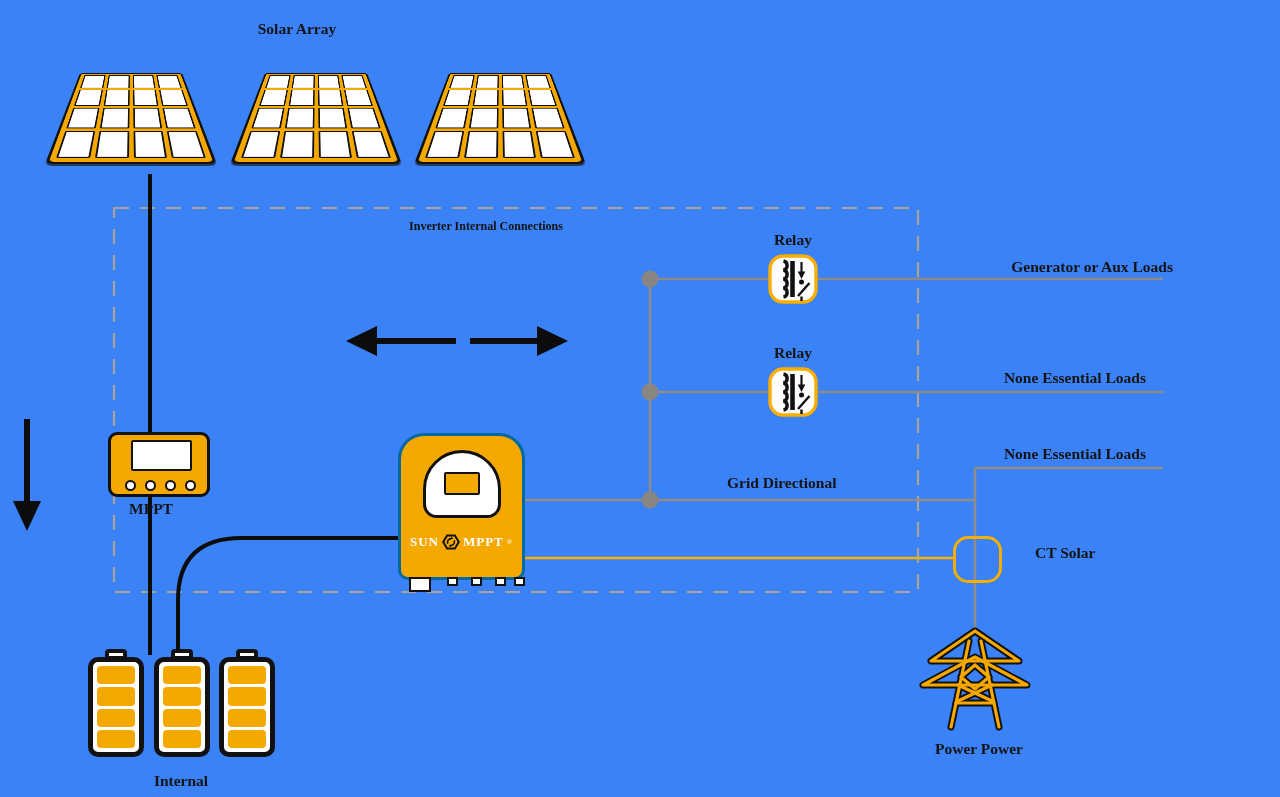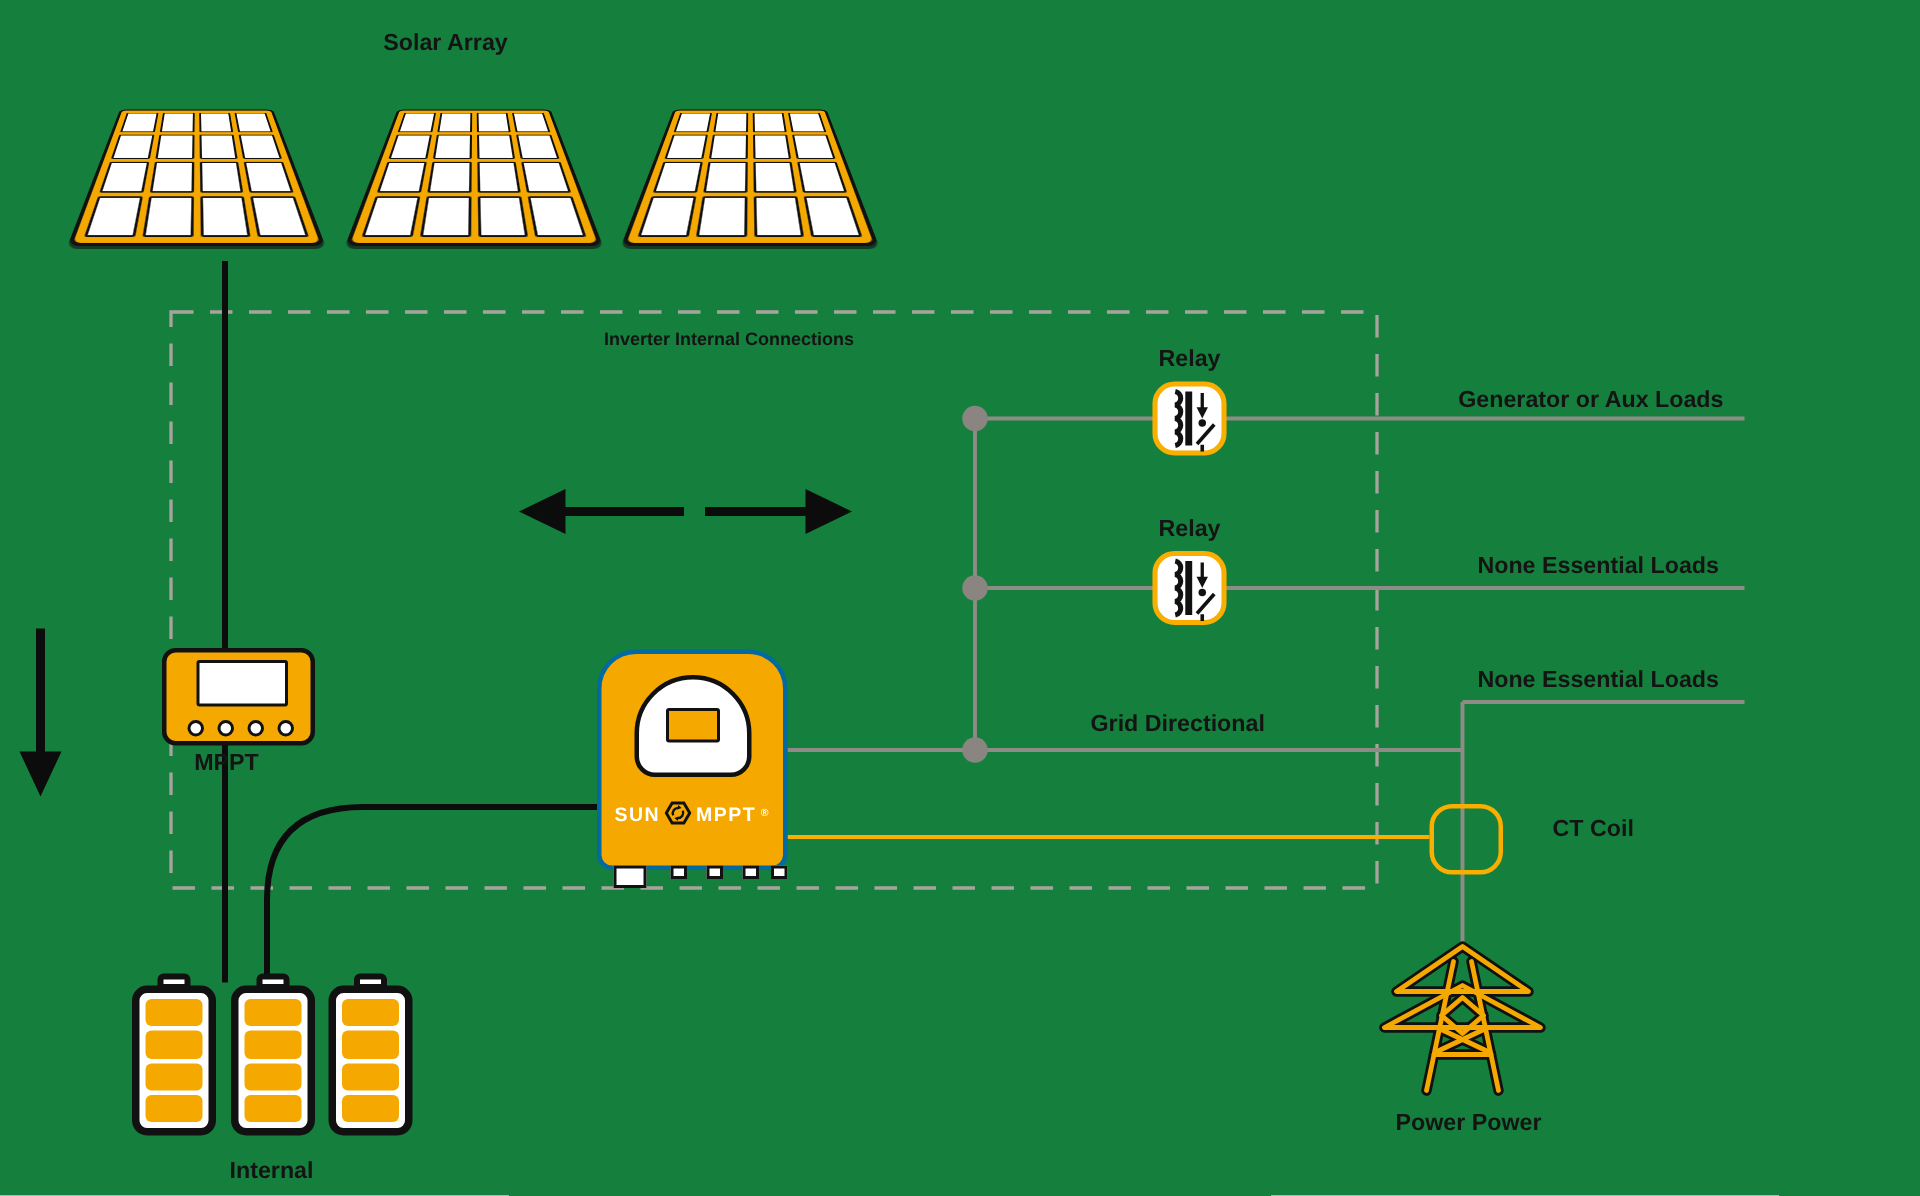--- a/index.html
+++ b/index.html
@@ -1,21 +1,21 @@
 <!DOCTYPE html>
 <html style="--orange: #F5A800; --accent: #FAAE00; --gray: #8f8b86; --dotgray: #8a8580; --dash: #a8a39d; --ink: #141414;"><head>
 <meta charset="utf-8">
 <style>
   :root{
     --orange:#F5A800; --accent:#FAAE00; --gray:#8f8b86; --dotgray:#8a8580;
     --dash:#a8a39d; --ink:#141414;
   }
   html,body{margin:0;padding:0;background:#fff;}
-  .stage{position:relative;width:1280px;height:797px;background:#15803d;overflow:hidden;
-         font-family:Liberation Sans, sans-serif;color:var(--ink);}
+  .stage{position:relative;width:1280px;height:797px;background:#3b82f6;overflow:hidden;
+         font-family:Liberation Serif, serif;color:var(--ink);}
   .lines{position:absolute;left:0;top:0;z-index:1;}
   .dashed-box{fill:none;stroke:var(--dash);stroke-width:2.2;stroke-dasharray:15 11;}
   .gry{stroke:var(--gray);stroke-width:2.6;fill:none;}
   .org{stroke:var(--accent);stroke-width:2.6;fill:none;}
   .blk{stroke:#0c0c0c;stroke-width:4;fill:none;}
   .blk2{stroke:#0c0c0c;stroke-width:6;fill:none;}
   .blkf{fill:#0c0c0c;}
   .dot{fill:var(--dotgray);}
 
   .lbl{position:absolute;z-index:3;font-size:15.5px;font-weight:600;white-space:nowrap;}
@@ -224,27 +224,27 @@
     <rect class="relay-rect" x="2" y="2" width="46" height="46" rx="13"></rect>
     <path class="rl" stroke-width="3.4" d="M15.5 7 a4.6 4.6 0 0 1 0 9 a4.6 4.6 0 0 1 0 9 a4.6 4.6 0 0 1 0 9 a4.6 4.6 0 0 1 0 9"></path>
     <path class="rl" stroke-width="4.6" d="M24.5 7 V 43"></path>
     <path class="rl" stroke-width="2.2" d="M33.5 8 V 18"></path>
     <polygon fill="#111" points="33.5,25 29.7,17.5 37.3,17.5"></polygon>
     <circle cx="33.5" cy="28" r="2.5" fill="#111"></circle>
     <path class="rl" stroke-width="2.4" d="M30 42 L 41.5 29"></path>
     <path class="rl" stroke-width="2.4" d="M33.5 42.5 V 47"></path>
   </svg>
 
-  <div class="lbl rgt" style="right:131px;top:258px;width:260px;">Generator or Aux Loads</div>
+  <div class="lbl rgt" style="right:107px;top:258px;width:260px;">Generator or Aux Loads</div>
   <div class="lbl rgt" style="right:134px;top:369px;width:260px;">None Essential Loads</div>
   <div class="lbl rgt" style="right:134px;top:445px;width:260px;">None Essential Loads</div>
   <div class="lbl" style="left:727px;top:474px;">Grid Directional</div>
 
   <div class="ct-coil"></div>
-  <div class="lbl" style="left:1035px;top:544px;">CT Coil</div>
+  <div class="lbl" style="left:1035px;top:544px;">CT Solar</div>
 
   <div class="battery" style="left:88px;top:649px;">
     <div class="bat-term"></div>
     <div class="bat-body">
         <div class="bat-seg"></div>
         <div class="bat-seg"></div>
         <div class="bat-seg"></div>
         <div class="bat-seg"></div>
       </div>
   </div>

